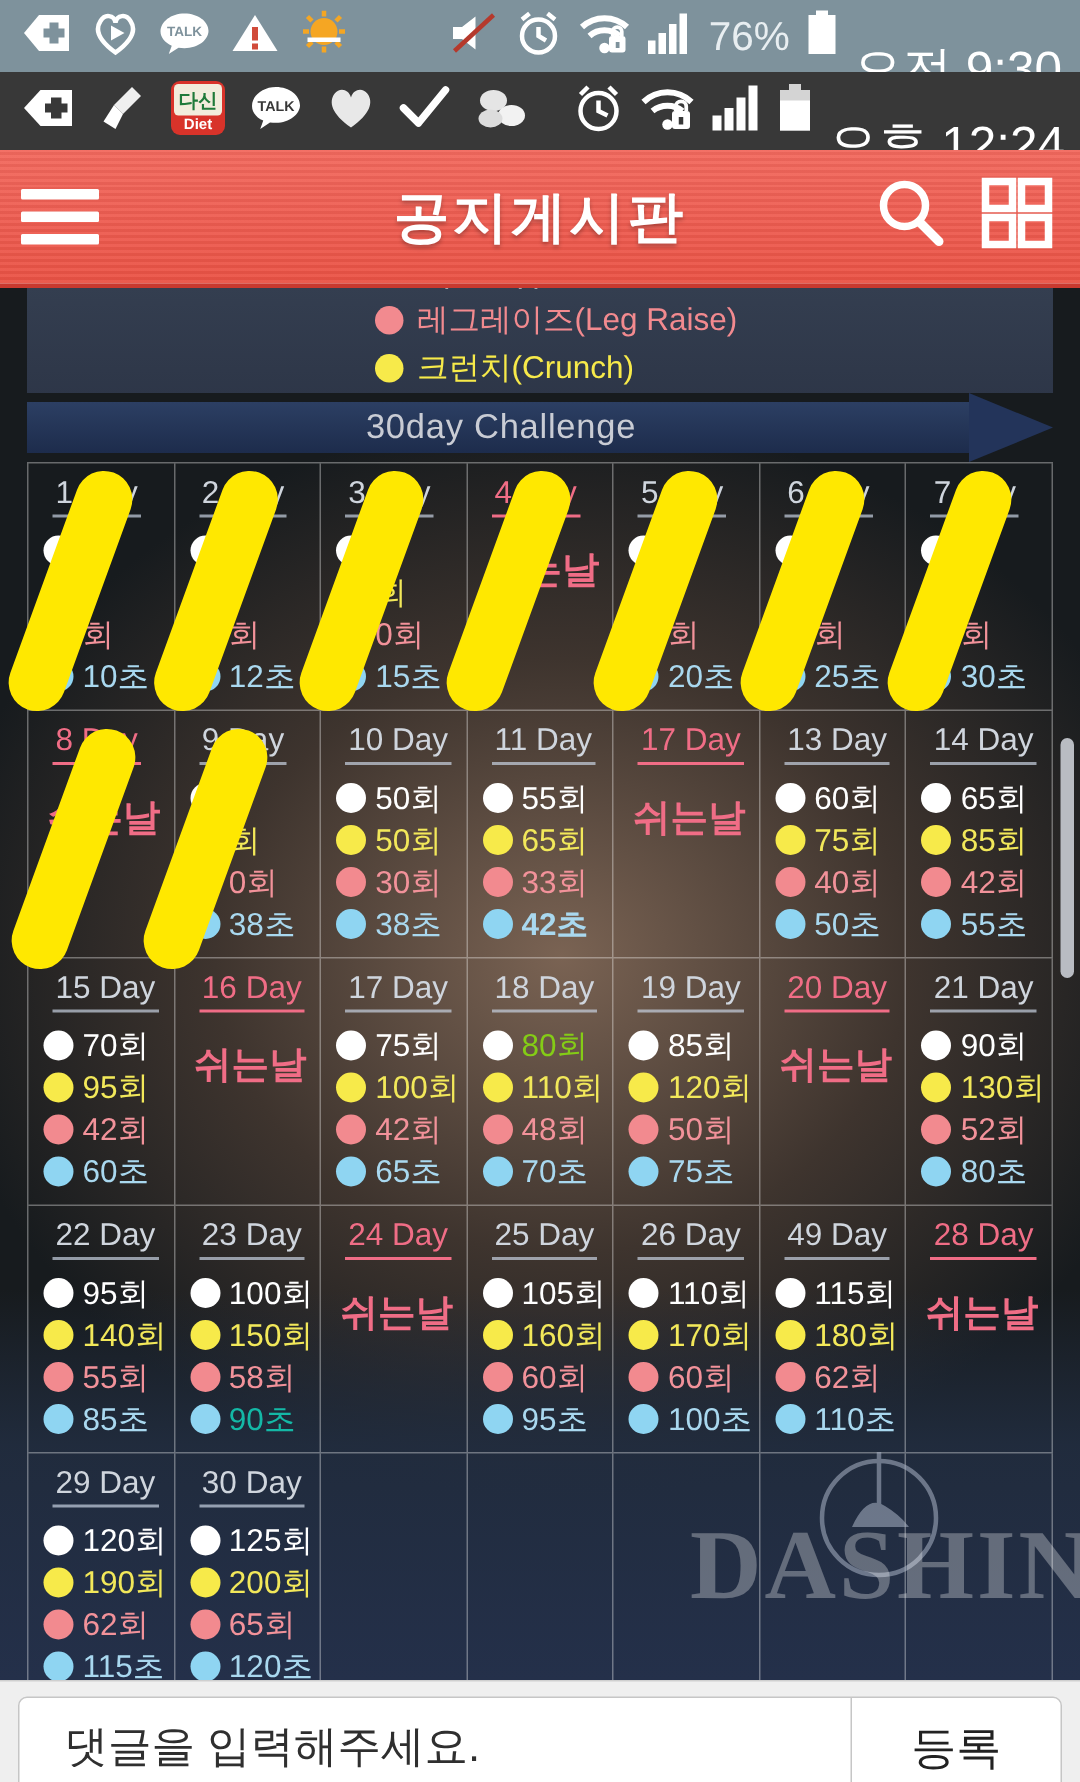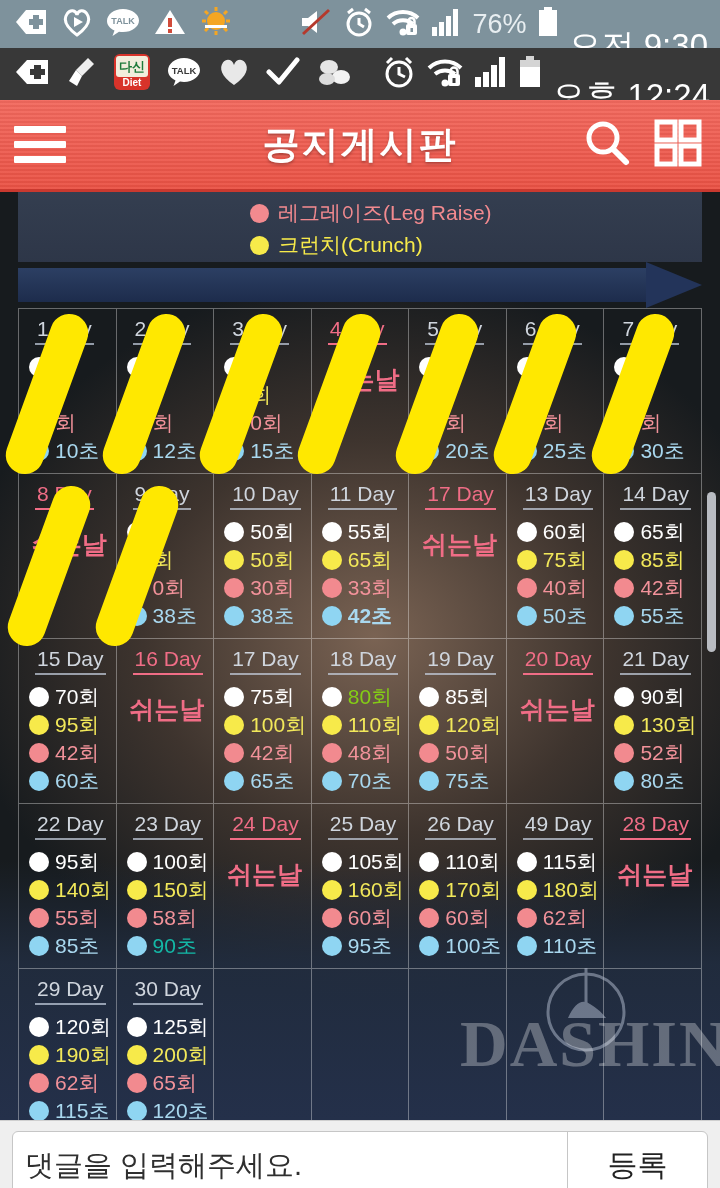--- a/index.html
+++ b/index.html
@@ -170,21 +170,21 @@
     background:#efefef; border-top:1px solid #cfcfcf;
     padding:10px 12px 0 12px;
   }
   #commentbox{
     width:696px; height:68px; background:#ffffff;
     border:1px solid #c6c6c6; border-radius:6px;
     display:flex; align-items:center;
   }
   #commentinput{
     flex:1; border:0; outline:0; background:transparent;
-    font-size:29px; color:#2f2f2f; padding-left:12px;
+    font-size:29px; color:#2f2f2f; padding-left:30px;
     font-family:"Liberation Sans", sans-serif;
   }
   #commentinput::placeholder{ color:#2f2f2f; }
   #submitbtn{
     width:140px; height:66px; background:transparent;
     border:0; border-left:1px solid #c6c6c6;
     font-size:30px; color:#222; cursor:pointer;
     font-family:"Liberation Sans", sans-serif;
   }
 </style>
@@ -408,20 +408,21 @@
       </div>
       <div class="leg wide">
         <span class="dot" style="background:#8fd5f2"></span>
         <span style="color:#a9d8ef">플랭크(Plank)</span>
       </div>
     </div>
 
     <div id="banner">
       <div class="bar"></div>
       <div class="tip"></div>
+      <div class="btxt">30day Challenge</div>
     </div>
 
     <div id="grid">
         <div class="cell"><div class="dayname">1 Day</div><div class="rows">
             <div class="erow">
               <span class="dot" style="background: rgb(255, 255, 255);"></span>
               <span style="color: rgb(255, 255, 255);"></span>
             </div>
             <div class="erow">
               <span class="dot" style="background: rgb(247, 234, 74);"></span>

